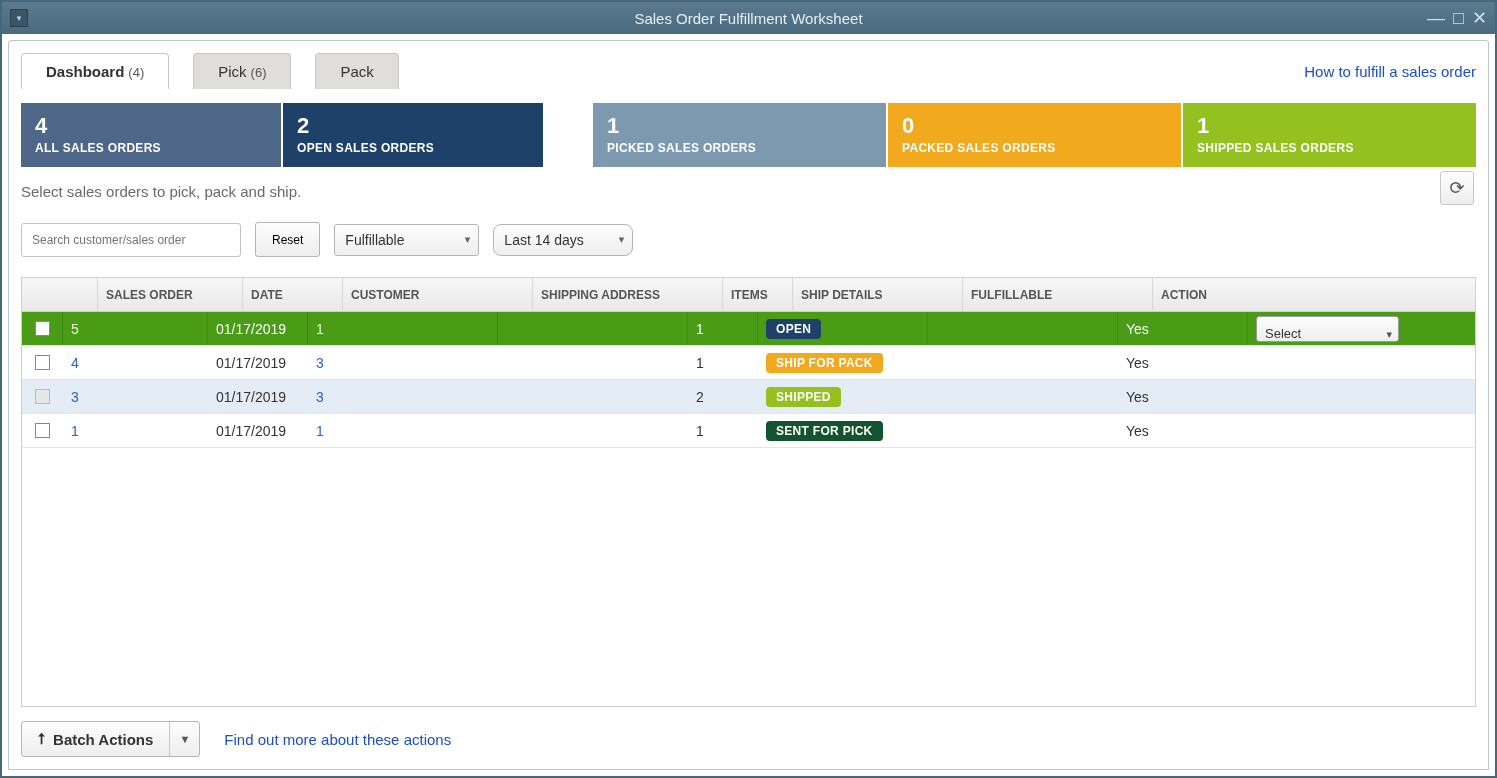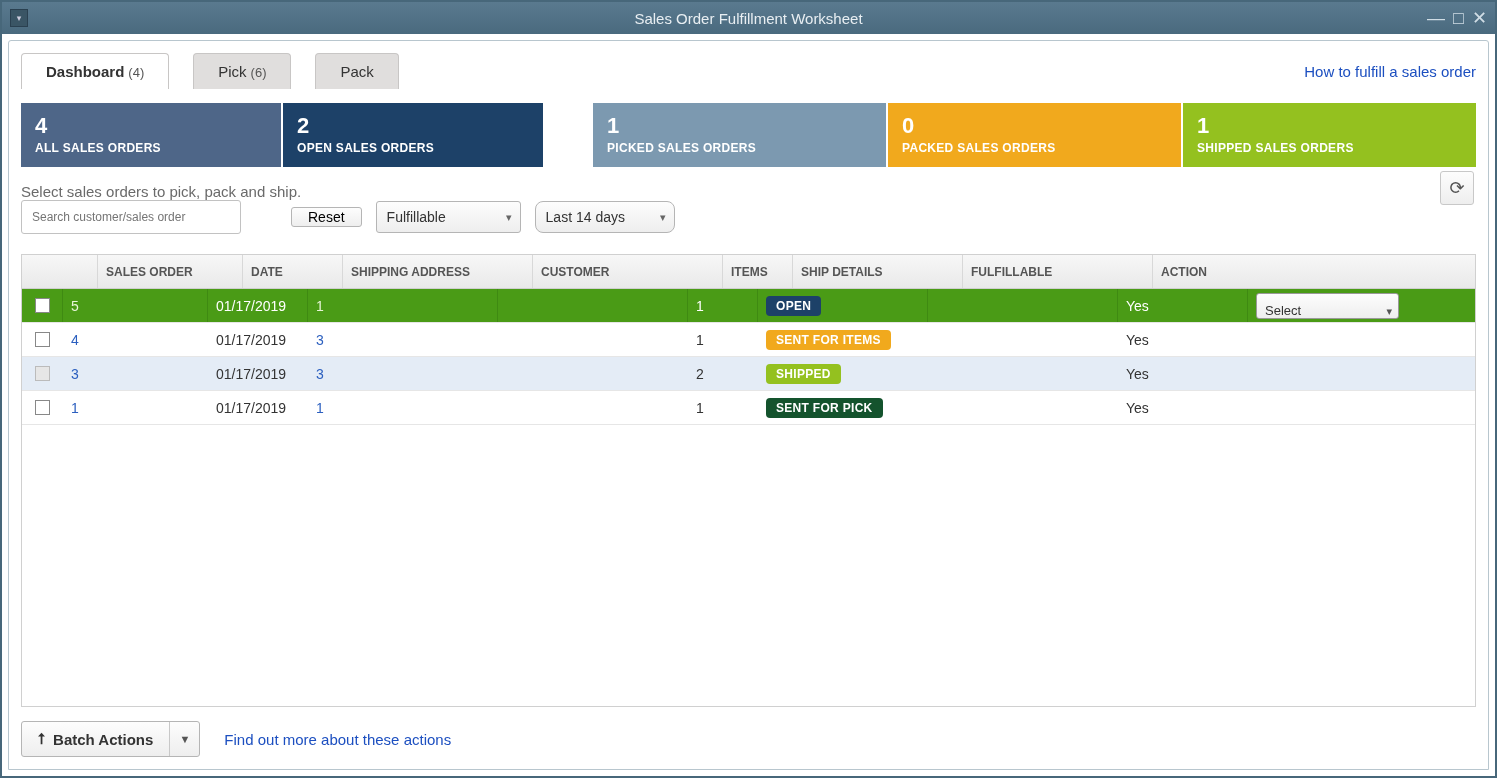--- a/index.html
+++ b/index.html
@@ -125,21 +125,21 @@
   .card .lbl { font-size: 12px; font-weight: bold; letter-spacing: 0.3px; }
   .card.all { background: #4e6688; }
   .card.open { background: #1d4168; }
   .card.picked { background: #7c99b0; }
   .card.packed { background: #f1a91d; }
   .card.shipped { background: #94c11f; }
 
   .instructions {
     color: #6a6a6a;
     font-size: 15px;
-    margin-bottom: 0;
+    margin-bottom: 22px;
   }
   .refresh-btn {
     position: absolute;
     right: 14px;
     top: 130px;
     width: 34px; height: 34px;
     border: 1px solid #c8c8c8;
     border-radius: 3px;
     background: linear-gradient(#fdfdfd,#eee);
     display:flex;align-items:center;justify-content:center;
@@ -156,28 +156,27 @@
   .txt-input {
     width: 220px;
     height: 34px;
     padding: 0 10px;
     border: 1px solid #c2c2c2;
     border-radius: 3px;
     font-size: 12px;
     color: #555;
   }
   .btn {
-    height: 20px;
+    height: 35px;
     padding: 0 16px;
     border: 1px solid #b5b5b5;
     border-radius: 3px;
     background: linear-gradient(#fdfdfd,#eee);
-    font-size: 14px;
-    cursor: pointer;
-    margin-left: 36px;
+    font-size: 12px;
+    cursor: pointer;
   }
   .select-ctl {
     height: 32px;
     padding: 0 26px 0 10px;
     border: 1px solid #b5b5b5;
     border-radius: 3px;
     background: linear-gradient(#fdfdfd,#eee);
     font-size: 14px;
     cursor: pointer;
     position: relative;
@@ -388,22 +387,22 @@
       <div class="select-ctl days">
         <span>Last 14 days</span>
       </div>
     </div>
 
     <div class="table">
       <div class="thead">
         <div></div>
         <div>SALES ORDER</div>
         <div>DATE</div>
+        <div>CUSTOMER</div>
         <div>SHIPPING ADDRESS</div>
-        <div>CUSTOMER</div>
         <div>ITEMS</div>
         <div>SHIP DETAILS</div>
         <div>FULFILLABLE</div>
         <div>ACTION</div>
       </div>
 
       <div class="trow sel">
         <div class="cb">
             <span class="chk"></span>
           </div>
@@ -435,21 +434,21 @@
         <div>
             <span class="link">4</span>
           </div>
         <div>01/17/2019</div>
         <div>
             <span class="link">3</span>
           </div>
         <div></div>
         <div>1</div>
         <div>
-            <span class="status-badge status-sentpack">SENT FOR ITEMS</span>
+            <span class="status-badge status-sentpack">SHIP FOR PACK</span>
           </div>
         <div></div>
         <div>Yes</div>
         <div></div>
       </div>
 
       <div class="trow alt">
         <div class="cb">
             <span class="chk dis"></span>
           </div>

